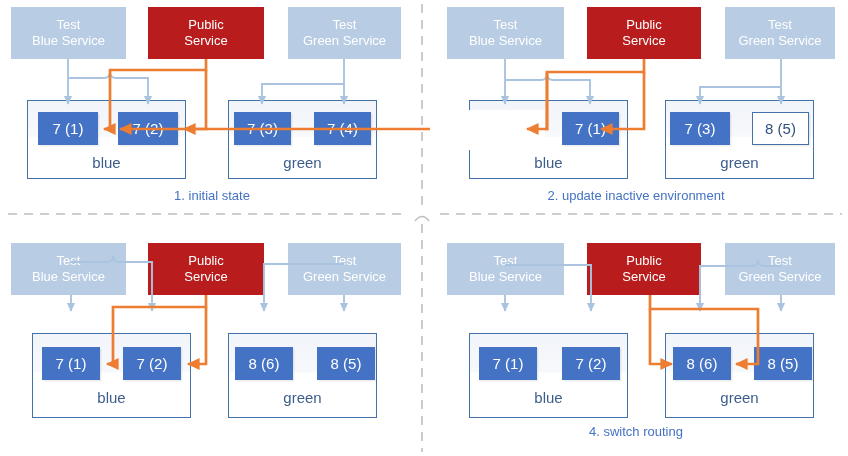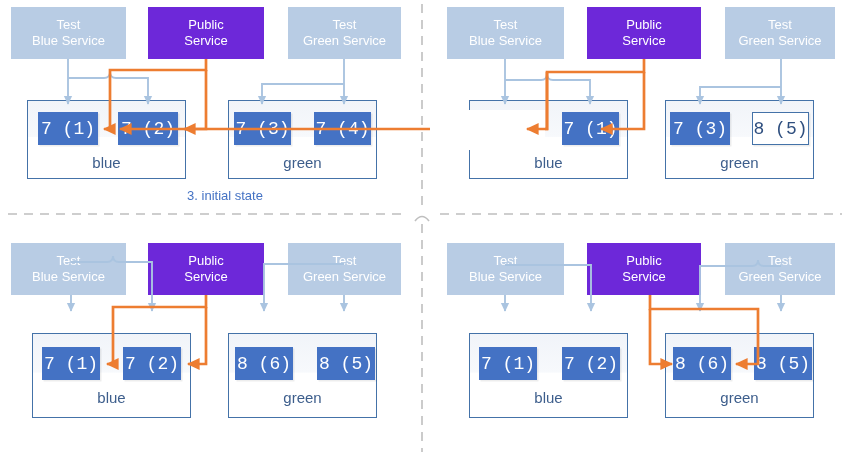--- a/index.html
+++ b/index.html
@@ -4,52 +4,51 @@
 <style>
   html,body{margin:0;padding:0;background:#ffffff;}
   body{
     width:848px;height:456px;overflow:hidden;
     font-family:"Liberation Sans","DejaVu Sans",sans-serif;
     -webkit-font-smoothing:antialiased;
   }
   #stage{position:relative;width:848px;height:456px;}
   svg.layer{position:absolute;left:0;top:0;width:848px;height:456px;pointer-events:none;}
 
-  .panel{position:absolute;width:424px;height:228px;padding-left:26px;}
+  .panel{position:absolute;width:424px;height:228px;}
   .p1{left:0;top:0}.p2{left:424px;top:0}.p3{left:0;top:228px}.p4{left:424px;top:228px}
 
   
   .svcbox{
     position:absolute;box-sizing:border-box;
     display:flex;align-items:center;justify-content:center;
     text-align:center;line-height:1.22;
     font-size:13px;color:#ffffff;
     white-space:pre-line;
   }
   .svc-light{background:#b8cce4;}
-  .svc-dark{background:#6d28d9;}
+  .svc-dark{background:#b91c1c;}
 
   
   .envbox{
     position:absolute;box-sizing:border-box;
     border:1px solid #4472a8;
     background:linear-gradient(180deg,#f1f4f9 0%, #f7f9fc 46%, #ffffff 47%, #ffffff 100%);
   }
   .envlabel{
     position:absolute;width:100%;text-align:center;
     font-size:15px;color:#3d5e8c;
   }
 
   
   .pod{
     position:absolute;box-sizing:border-box;
     display:flex;align-items:center;justify-content:center;
-    font-size:18px;
+    font-size:15px;
     box-shadow:1.5px 1.5px 0 0 rgba(0,0,0,0.07);
-    font-family:Liberation Mono, monospace;
   }
   .pod-filled{background:#4472c4;border:1px solid #4472c4;color:#ffffff;}
   .pod-empty{background:#ffffff;border:1px solid #4472a8;color:#2f4f7f;}
 
   .caption{
     position:absolute;width:100%;text-align:center;
     font-size:13px;color:#4472c4;
   }
 </style>
 </head>
@@ -69,21 +68,21 @@
     <div class="envbox" style="left:228px;top:100px;width:149px;height:79px"></div>
 
     <div class="pod pod-filled" style="left:38px;top:112px;width:60px;height:33px">7 (1)</div>
     <div class="pod pod-filled" style="left:118px;top:112px;width:60px;height:33px">7 (2)</div>
     <div class="pod pod-filled" style="left:234px;top:112px;width:57px;height:33px">7 (3)</div>
     <div class="pod pod-filled" style="left:314px;top:112px;width:57px;height:33px">7 (4)</div>
 
     <div class="envlabel" style="left:27px;top:154px;width:159px">blue</div>
     <div class="envlabel" style="left:228px;top:154px;width:149px">green</div>
 
-    <div class="caption" style="left:0;top:188px">3. initial state</div>
+    <div class="caption" style="left:0;top:188px">1. initial state</div>
   </div>
 
   <div class="panel p2">
     <div class="svcbox svc-light" style="left:23px;top:7px;width:117px;height:52px">Test
 Blue Service</div>
     <div class="svcbox svc-dark" style="left:163px;top:7px;width:114px;height:52px">Public
 Service</div>
     <div class="svcbox svc-light" style="left:301px;top:7px;width:110px;height:52px">Test
 Green Service</div>
 
@@ -91,20 +90,21 @@
     <div class="envbox" style="left:241px;top:100px;width:149px;height:79px"></div>
 
     <div class="pod pod-filled" style="left:55px;top:112px;width:57px;height:33px">7 (1)</div>
     <div class="pod pod-filled" style="left:138px;top:112px;width:57px;height:33px">7 (1)</div>
     <div class="pod pod-filled" style="left:246px;top:112px;width:60px;height:33px">7 (3)</div>
     <div class="pod pod-empty" style="left:328px;top:112px;width:57px;height:33px">8 (5)</div>
 
     <div class="envlabel" style="left:45px;top:154px;width:159px">blue</div>
     <div class="envlabel" style="left:241px;top:154px;width:149px">green</div>
 
+    <div class="caption" style="left:0;top:188px">2. update inactive environment</div>
   </div>
 
   <div class="panel p3">
     <div class="svcbox svc-light" style="left:11px;top:15px;width:115px;height:52px">Test
 Blue Service</div>
     <div class="svcbox svc-dark" style="left:148px;top:15px;width:116px;height:52px">Public
 Service</div>
     <div class="svcbox svc-light" style="left:288px;top:15px;width:113px;height:52px">Test
 Green Service</div>
 
@@ -133,20 +133,21 @@
     <div class="envbox" style="left:241px;top:105px;width:149px;height:85px"></div>
 
     <div class="pod pod-filled" style="left:55px;top:119px;width:58px;height:33px">7 (1)</div>
     <div class="pod pod-filled" style="left:138px;top:119px;width:58px;height:33px">7 (2)</div>
     <div class="pod pod-filled" style="left:249px;top:119px;width:58px;height:33px">8 (6)</div>
     <div class="pod pod-filled" style="left:330px;top:119px;width:58px;height:33px">8 (5)</div>
 
     <div class="envlabel" style="left:45px;top:161px;width:159px">blue</div>
     <div class="envlabel" style="left:241px;top:161px;width:149px">green</div>
 
+    <div class="caption" style="left:0;top:196px">4. switch routing</div>
   </div>
 
   <svg class="layer" viewBox="0 0 848 456" xmlns="http://www.w3.org/2000/svg">
     <defs>
       <marker id="ah-blue" viewBox="0 0 10 10" refX="8.6" refY="5" markerWidth="5.2" markerHeight="5.2" orient="auto-start-reverse">
         <path d="M0,0.6 L9.4,5 L0,9.4 z" fill="#aac4e0"></path>
       </marker>
       <marker id="ah-orange" viewBox="0 0 10 10" refX="8.6" refY="5" markerWidth="5" markerHeight="5" orient="auto-start-reverse">
         <path d="M0,0.6 L9.4,5 L0,9.4 z" fill="#ED7D31"></path>
       </marker>

